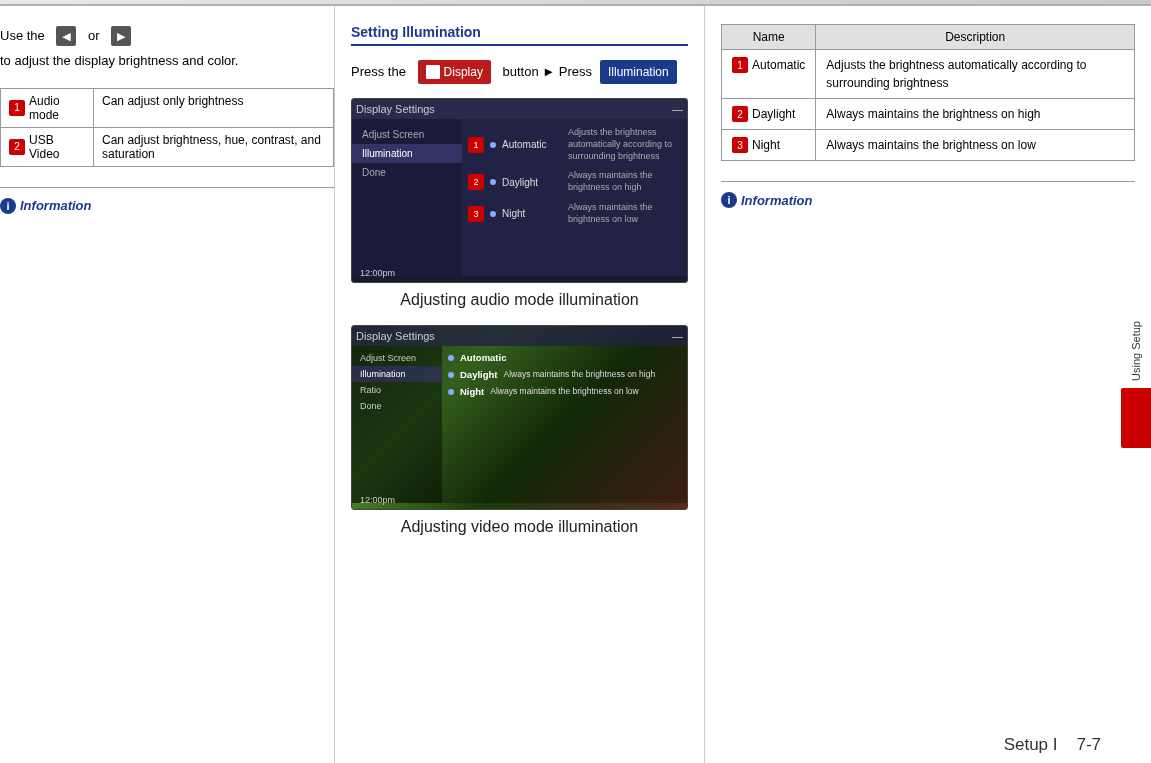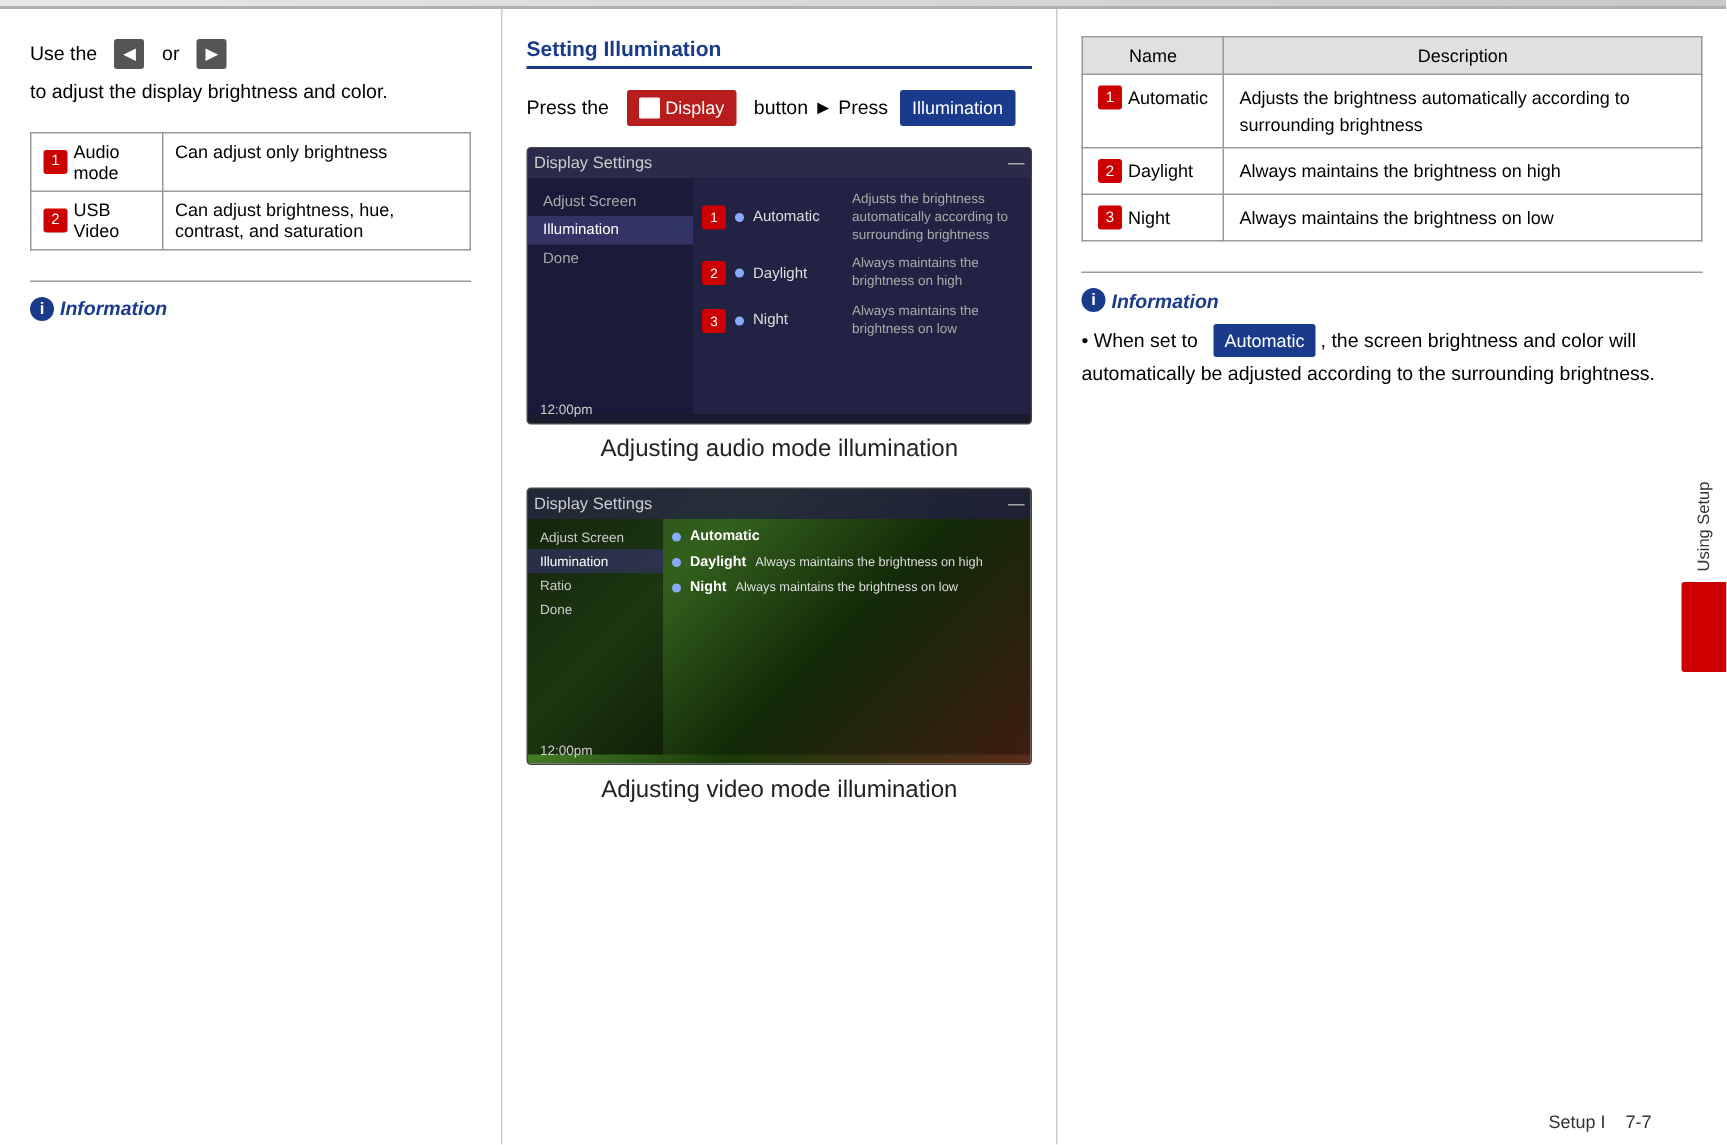--- a/index.html
+++ b/index.html
@@ -21,21 +21,21 @@
     }
 
     .main-content {
       display: flex;
       height: calc(763px - 6px);
     }
 
     
     .left-col {
       width: 335px;
-      padding: 20px 20px;
+      padding: 20px 0;
       border-right: 1px solid #ccc;
       flex-shrink: 0;
     }
 
     .intro-text {
       font-size: 13px;
       line-height: 1.6;
       margin-bottom: 16px;
       display: flex;
       align-items: center;
@@ -372,21 +372,21 @@
       height: 60px;
       background: #cc0000;
       border-radius: 2px 0 0 2px;
     }
 
     
     .footer {
       position: absolute;
       bottom: 8px;
       right: 50px;
-      font-size: 12px;
+      font-size: 17px;
       color: #333;
     }
 
     
     .screen-bg {
       background: linear-gradient(135deg, #2d5a1b 0%, #4a8a2a 30%, #1a3a0a 60%, #5a2a1a 100%);
     }
 
     .screen-body-2 {
       display: flex;
@@ -609,27 +609,20 @@
         <td>Always maintains the brightness on low</td>
       </tr>
     </tbody>
       </table>
 
     <div class="info-section-right">
       <div class="info-title">
         <span class="info-icon">i</span>
         <em>Information</em>
       </div>
-      <div class="info-text-right">
-        <span>• </span>
-        <span>When set to</span>
-        &nbsp;
-        <span class="automatic-badge">Automatic</span>
-        <span>, the screen brightness and color will automatically be adjusted according to the surrounding brightness.</span>
-      </div>
     </div>
 
     <div class="side-tab">
       <div class="side-tab-text">Using Setup</div>
       <div class="side-tab-red"></div>
     </div>
 
     <div class="footer">
       <span>Setup I</span>
       &nbsp;&nbsp;

